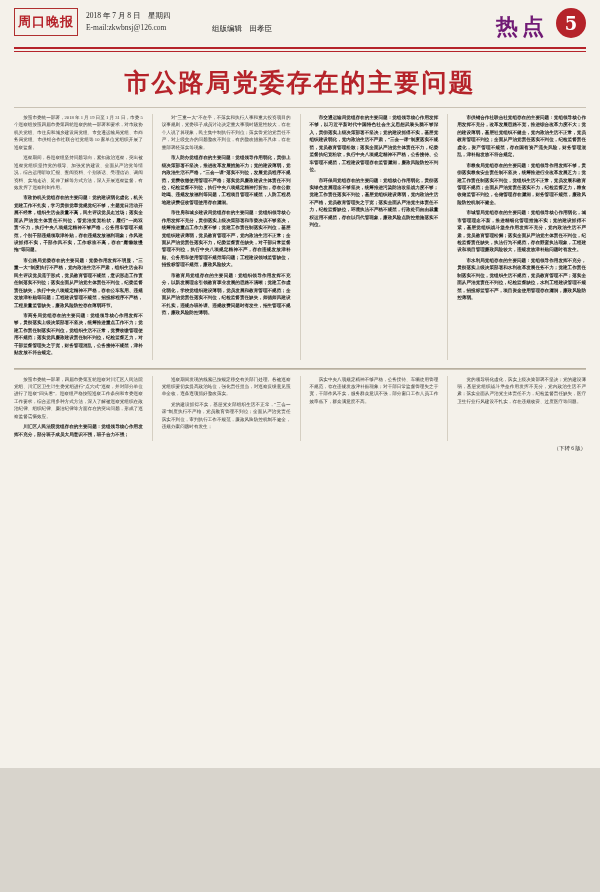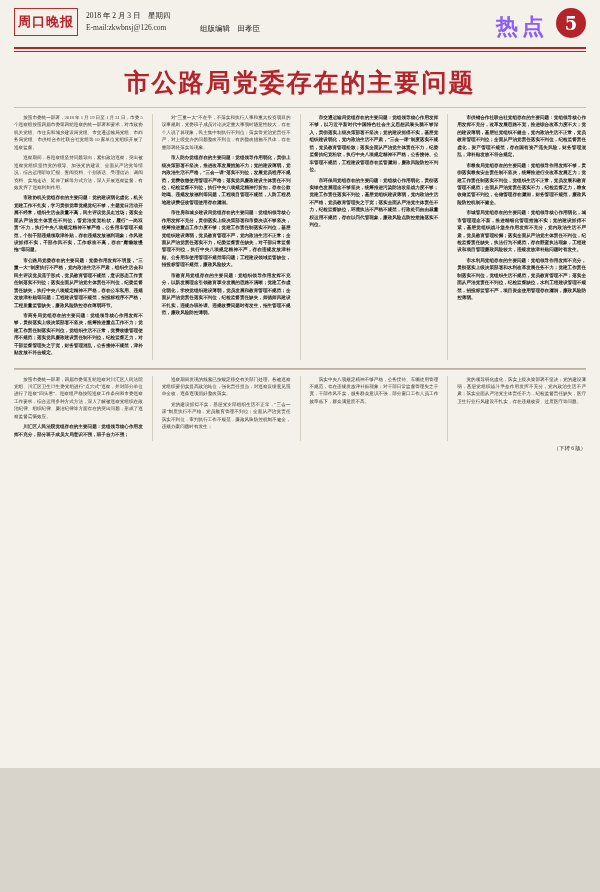--- a/index.html
+++ b/index.html
@@ -47,32 +47,32 @@
     top: 10px;
     font-size: 7.5px;
     color: #222;
     line-height: 1.6;
   }
   .mast-meta .line2 {
     color: #333;
   }
   .mast-editor {
     position: absolute;
-    left: 200px;
+    left: 212px;
     top: 24px;
     font-size: 7.5px;
     color: #222;
   }
   .hot-label {
     position: absolute;
     right: 52px;
     top: 12px;
     font-size: 22px;
     font-weight: bold;
-    color: #8b5cf6;
+    color: #701a75;
     letter-spacing: 4px;
     font-family: "DejaVu Serif", serif;
   }
   .page-num {
     position: absolute;
     right: 14px;
     top: 8px;
     width: 30px;
     height: 30px;
     border-radius: 50%;
@@ -158,21 +158,21 @@
   }
 </style>
 </head>
 <body>
 
 <div class="page">
 
   <div class="masthead">
     <div class="logo-box">周口晚报</div>
     <div class="mast-meta">
-      <div>2018 年 2 月 3 日　星期四</div>
+      <div>2018 年 7 月 8 日　星期四</div>
       <div class="line2">E-mail:zkwbnsj@126.com</div>
     </div>
     <div class="mast-editor">组版编辑　田孝臣</div>
     <div class="hot-label">热点</div>
     <div class="page-num">5</div>
     <div class="mast-rule"></div>
     <div class="mast-rule2"></div>
   </div>
 
   <div class="article">

